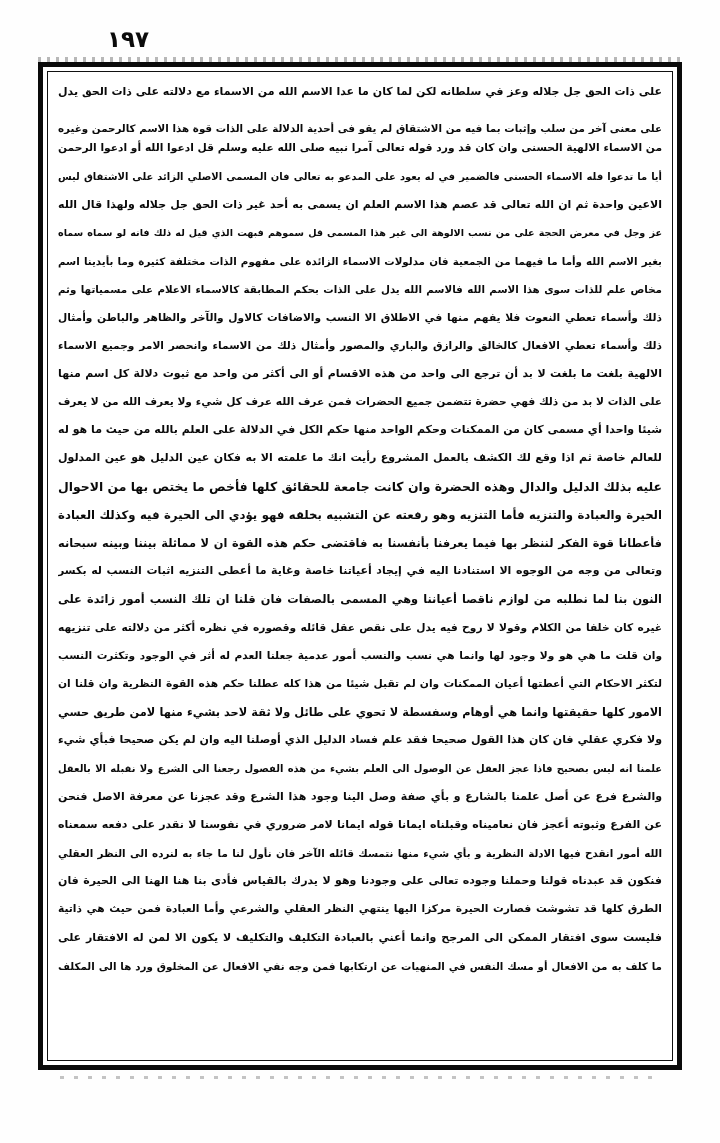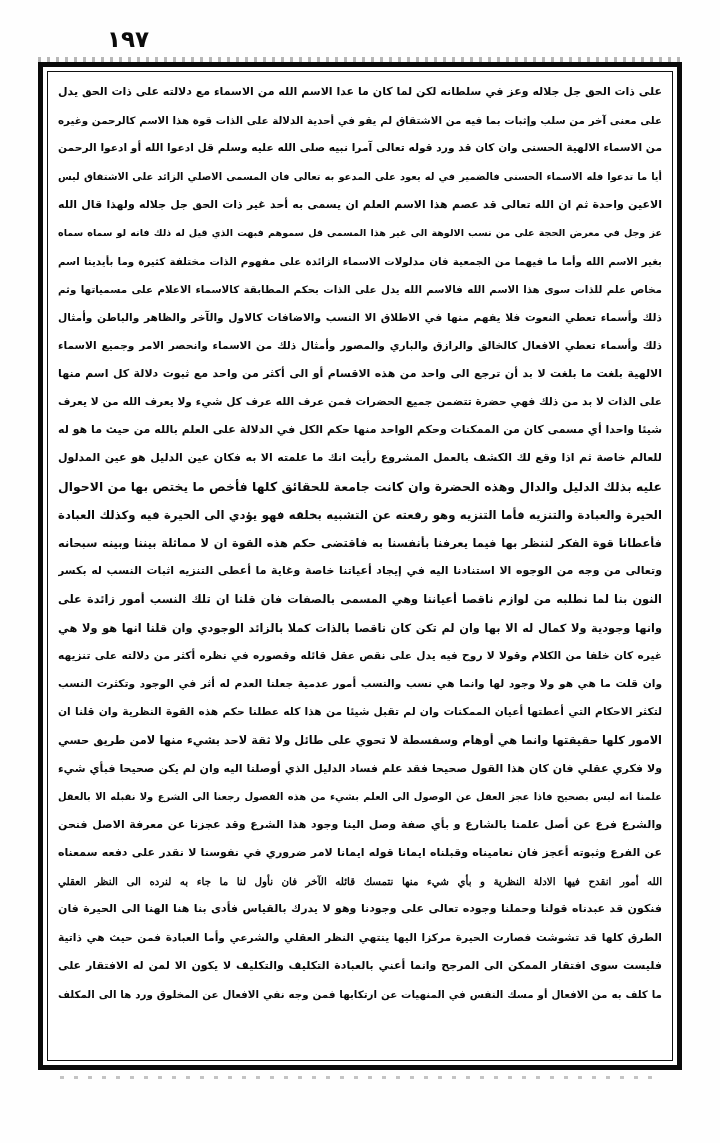--- a/index.html
+++ b/index.html
@@ -127,48 +127,47 @@
 <div class="page">
 
   <div class="folio">١٩٧</div>
 
   <div class="scan-edge-top"></div>
 
   <div class="frame-outer">
     <div class="frame-inner">
       <div class="textblock">
           <div class="line" style="height: 28.2px; line-height: 28.2px; font-size: 11px;"><span style="white-space: normal; width: 100%;">على ذات الحق جل جلاله وعز في سلطانه لكن لما كان ما عدا الاسم الله من الاسماء مع دلالته على ذات الحق يدل</span></div>
-          <div class="line" style="height: 28.2px; line-height: 28.2px; font-size: 10.3px;"><span style="white-space: normal; width: 100%;">على معنى آخر من سلب وإثبات بما فيه من الاشتقاق لم يقو في أحدية الدلالة على الذات قوة هذا الاسم كالرحمن وغيره</span></div>
+          <div class="line" style="height: 28.2px; line-height: 28.2px; font-size: 10.3px;"><span style="white-space: normal; width: 100%; margin-top: 8px;">على معنى آخر من سلب وإثبات بما فيه من الاشتقاق لم يقو في أحدية الدلالة على الذات قوة هذا الاسم كالرحمن وغيره</span></div>
           <div class="line" style="height: 28.2px; line-height: 28.2px; font-size: 10.65px;"><span style="white-space: normal; width: 100%;">من الاسماء الالهية الحسنى وان كان قد ورد قوله تعالى آمرا نبيه صلى الله عليه وسلم قل ادعوا الله أو ادعوا الرحمن</span></div>
           <div class="line" style="height: 28.2px; line-height: 28.2px; font-size: 9.95px;"><span style="white-space: normal; width: 100%;">أيا ما تدعوا فله الاسماء الحسنى فالضمير في له يعود على المدعو به تعالى فان المسمى الاصلي الزائد على الاشتقاق ليس</span></div>
           <div class="line" style="height: 28.2px; line-height: 28.2px; font-size: 11px;"><span style="white-space: normal; width: 100%;">الاعين  واحدة ثم ان الله تعالى قد عصم هذا الاسم العلم ان يسمى به أحد غير ذات الحق جل جلاله ولهذا قال الله</span></div>
           <div class="line" style="height: 28.2px; line-height: 28.2px; font-size: 9.6px;"><span style="white-space: normal; width: 100%;">عز وجل في معرض الحجة على من نسب الالوهة الى غير هذا المسمى قل سموهم فبهت الذي قيل له ذلك فانه لو سماه سماه</span></div>
           <div class="line" style="height: 28.2px; line-height: 28.2px; font-size: 10.3px;"><span style="white-space: normal; width: 100%;">بغير الاسم الله وأما ما فيهما من الجمعية فان مدلولات الاسماء الزائدة على مفهوم الذات مختلفة كثيرة وما بأيدينا اسم</span></div>
           <div class="line" style="height: 28.2px; line-height: 28.2px; font-size: 10.3px;"><span style="white-space: normal; width: 100%;">مخاص علم للذات سوى هذا الاسم الله فالاسم الله يدل على الذات بحكم المطابقة كالاسماء الاعلام على مسمياتها وثم</span></div>
           <div class="line" style="height: 28.2px; line-height: 28.2px; font-size: 10.65px;"><span style="white-space: normal; width: 100%;">ذلك وأسماء تعطي النعوت فلا يفهم منها في الاطلاق الا النسب والاضافات كالاول والآخر والظاهر والباطن وأمثال</span></div>
           <div class="line" style="height: 28.2px; line-height: 28.2px; font-size: 10.65px;"><span style="white-space: normal; width: 100%;">ذلك وأسماء تعطي الافعال كالخالق والرازق والباري والمصور وأمثال ذلك من الاسماء وانحصر الامر وجميع الاسماء</span></div>
           <div class="line" style="height: 28.2px; line-height: 28.2px; font-size: 11px;"><span style="white-space: normal; width: 100%;">الالهية بلغت ما بلغت لا بد أن ترجع الى واحد من هذه الاقسام أو الى أكثر من واحد مع ثبوت دلالة كل اسم منها</span></div>
           <div class="line" style="height: 28.2px; line-height: 28.2px; font-size: 10.65px;"><span style="white-space: normal; width: 100%; margin-left: 20px;">على الذات لا بد من ذلك فهي حضرة تتضمن جميع الحضرات فمن عرف الله عرف كل شيء ولا يعرف الله من لا يعرف</span></div>
           <div class="line" style="height: 28.2px; line-height: 28.2px; font-size: 11px;"><span style="white-space: normal; width: 100%;">شيئا واحدا أي مسمى كان من الممكنات وحكم الواحد منها حكم الكل في الدلالة على العلم بالله من حيث ما هو له</span></div>
           <div class="line" style="height: 28.2px; line-height: 28.2px; font-size: 11px;"><span style="white-space: normal; width: 100%;">للعالم خاصة ثم اذا وقع لك الكشف بالعمل المشروع رأيت انك ما علمته الا به فكان عين الدليل هو عين المدلول</span></div>
           <div class="line" style="height: 28.2px; line-height: 28.2px; font-size: 12.4px;"><span style="white-space: normal; width: 100%;">عليه بذلك الدليل والدال وهذه الحضرة وان كانت جامعة للحقائق كلها فأخص ما يختص بها من الاحوال</span></div>
           <div class="line" style="height: 28.2px; line-height: 28.2px; font-size: 11.7px;"><span style="white-space: normal; width: 100%;">الحيرة والعبادة والتنزيه فأما التنزيه وهو رفعته عن التشبيه بخلقه فهو يؤدي الى الحيرة فيه وكذلك العبادة</span></div>
           <div class="line" style="height: 28.2px; line-height: 28.2px; font-size: 11.35px;"><span style="white-space: normal; width: 100%;">فأعطانا قوة الفكر لننظر بها فيما يعرفنا بأنفسنا به فاقتضى حكم هذه القوة ان لا مماثلة بيننا وبينه سبحانه</span></div>
           <div class="line" style="height: 28.2px; line-height: 28.2px; font-size: 11px;"><span style="white-space: normal; width: 100%;">وتعالى من وجه من الوجوه الا استنادنا اليه في إيجاد أعياتنا خاصة وغاية ما أعطى التنزيه اثبات النسب له بكسر</span></div>
           <div class="line" style="height: 28.2px; line-height: 28.2px; font-size: 11.35px;"><span style="white-space: normal; width: 100%;">النون بنا لما نطلبه من لوازم ناقصا أعياننا وهي المسمى بالصفات فان قلنا ان تلك النسب أمور زائدة على ذاته</span></div>
-          <div class="line" style="height: 28.2px; line-height: 28.2px; font-size: 11.35px;"><span style="white-space: normal; width: 100%;">وانها وجودية ولا كمال له الا بها وان لم تكن كان ناقصا بالذات كملا بالزائد الوجودي وان قلنا انها هو ولا هي</span></div>
           <div class="line" style="height: 28.2px; line-height: 28.2px; font-size: 10.65px;"><span style="white-space: normal; width: 100%;">غيره كان خلفا من الكلام وقولا لا روح فيه يدل على نقص عقل قائله وقصوره في نظره أكثر من دلالته على تنزيهه</span></div>
           <div class="line" style="height: 28.2px; line-height: 28.2px; font-size: 10.65px;"><span style="white-space: normal; width: 100%;">وان قلت ما هي هو ولا وجود لها وانما هي نسب والنسب أمور عدمية جعلنا العدم له أثر في الوجود وتكثرت النسب</span></div>
           <div class="line" style="height: 28.2px; line-height: 28.2px; font-size: 10.65px;"><span style="white-space: normal; width: 100%;">لتكثر الاحكام التي أعطتها أعيان الممكنات وان لم تقبل شيئا من هذا كله عطلنا حكم هذه القوة النظرية وان قلنا ان</span></div>
           <div class="line" style="height: 28.2px; line-height: 28.2px; font-size: 11.35px;"><span style="white-space: normal; width: 100%;">الامور كلها حقيقتها وانما هي أوهام وسفسطة لا تحوي على طائل ولا ثقة لاحد بشيء منها لامن طريق حسي</span></div>
           <div class="line" style="height: 28.2px; line-height: 28.2px; font-size: 11px;"><span style="white-space: normal; width: 100%;">ولا فكري عقلي فان كان هذا القول صحيحا فقد علم فساد الدليل الذي أوصلنا اليه وان لم يكن صحيحا فبأي شيء</span></div>
           <div class="line" style="height: 28.2px; line-height: 28.2px; font-size: 9.95px;"><span style="white-space: normal; width: 100%;">علمنا انه ليس بصحيح فاذا عجز العقل عن الوصول الى العلم بشيء من هذه الفصول رجعنا الى الشرع ولا نقبله الا بالعقل</span></div>
           <div class="line" style="height: 28.2px; line-height: 28.2px; font-size: 11px;"><span style="white-space: normal; width: 100%;">والشرع فرع عن أصل علمنا بالشارع و بأي صفة وصل الينا وجود هذا الشرع وقد عجزنا عن معرفة الاصل فنحن</span></div>
           <div class="line" style="height: 28.2px; line-height: 28.2px; font-size: 11px;"><span style="white-space: normal; width: 100%;">عن الفرع وثبوته أعجز فان نعاميناه وقبلناه ايمانا قوله ايمانا لامر ضروري في نفوسنا لا نقدر على دفعه سمعناه ينسب الى</span></div>
-          <div class="line" style="height: 28.2px; line-height: 28.2px; font-size: 10.3px;"><span style="white-space: normal; width: 100%; font-family: Liberation Serif, serif;">الله أمور انقدح فيها الادلة النظرية و بأي شيء منها نتمسك قائله الآخر فان نأول لنا ما جاء به لنرده الى النظر العقلي</span></div>
+          <div class="line" style="height: 28.2px; line-height: 28.2px; font-size: 10.3px;"><span style="white-space: normal; width: 100%;">الله أمور انقدح فيها الادلة النظرية و بأي شيء منها نتمسك قائله الآخر فان نأول لنا ما جاء به لنرده الى النظر العقلي</span></div>
           <div class="line" style="height: 28.2px; line-height: 28.2px; font-size: 11px;"><span style="white-space: normal; width: 100%;">فنكون قد عبدناه قولنا وحملنا وجوده تعالى على وجودنا وهو لا يدرك بالقياس فأدى بنا هنا الهنا الى الحيرة فان</span></div>
           <div class="line" style="height: 28.2px; line-height: 28.2px; font-size: 10.65px;"><span style="white-space: normal; width: 100%;">الطرق كلها قد تشوشت فصارت الحيرة مركزا اليها ينتهي النظر العقلي والشرعي وأما العبادة فمن حيث هي ذاتية</span></div>
           <div class="line" style="height: 28.2px; line-height: 28.2px; font-size: 11px;"><span style="white-space: normal; width: 100%;">فليست سوى افتقار الممكن الى المرجح وانما أعني بالعبادة التكليف والتكليف لا يكون الا لمن له الافتقار على</span></div>
           <div class="line" style="height: 28.2px; line-height: 28.2px; font-size: 10.3px;"><span style="white-space: normal; width: 100%;">ما كلف به من الافعال أو مسك النفس في المنهيات عن ارتكابها فمن وجه نفي الافعال عن المخلوق ورد ها الى المكلف</span></div>
         </div>
     </div>
   </div>
 
   <div class="scan-edge-bottom"></div>
 

